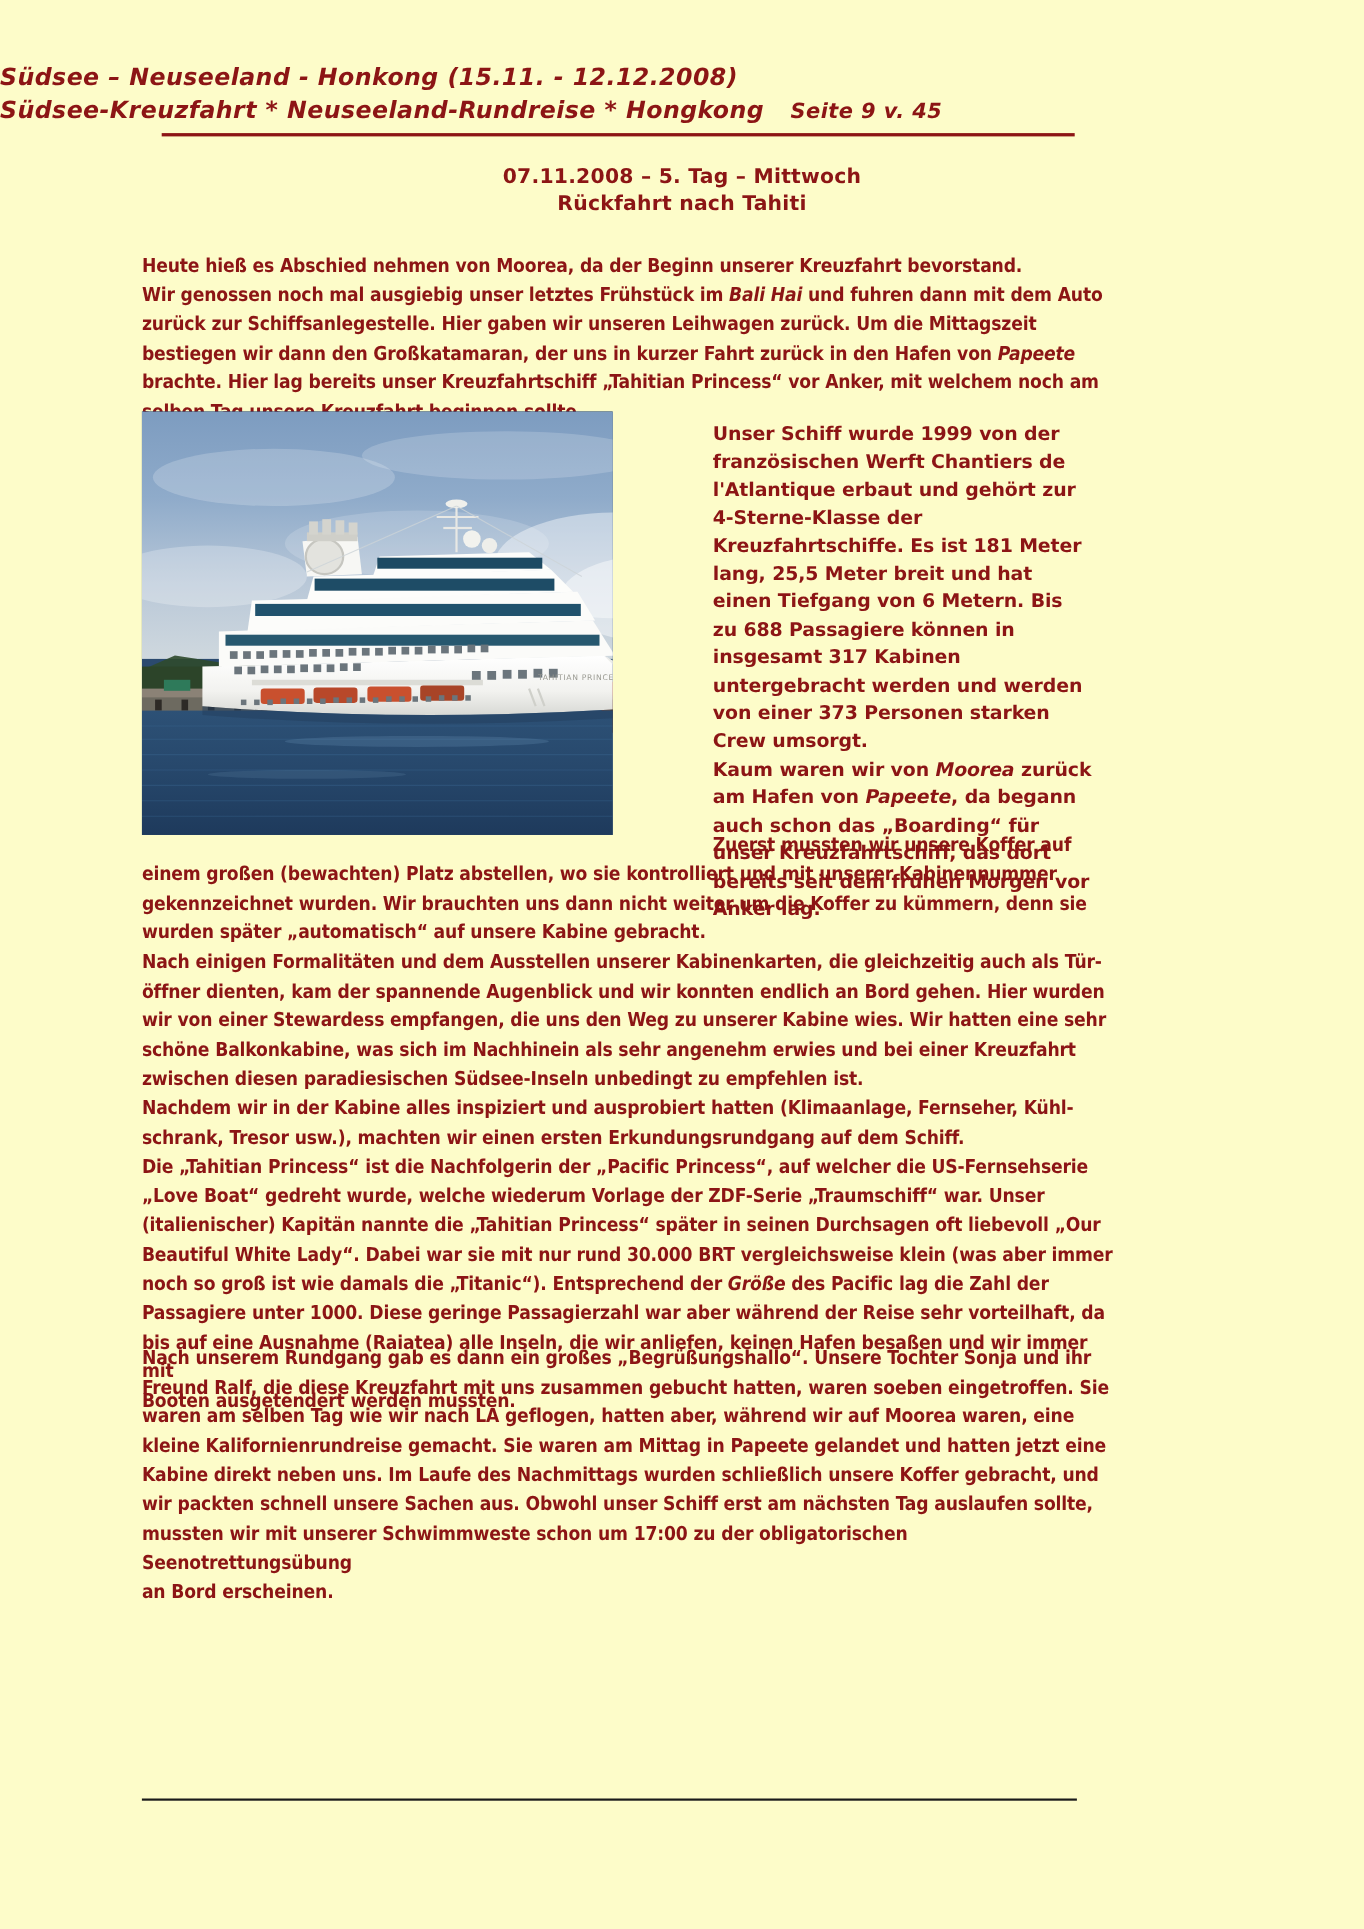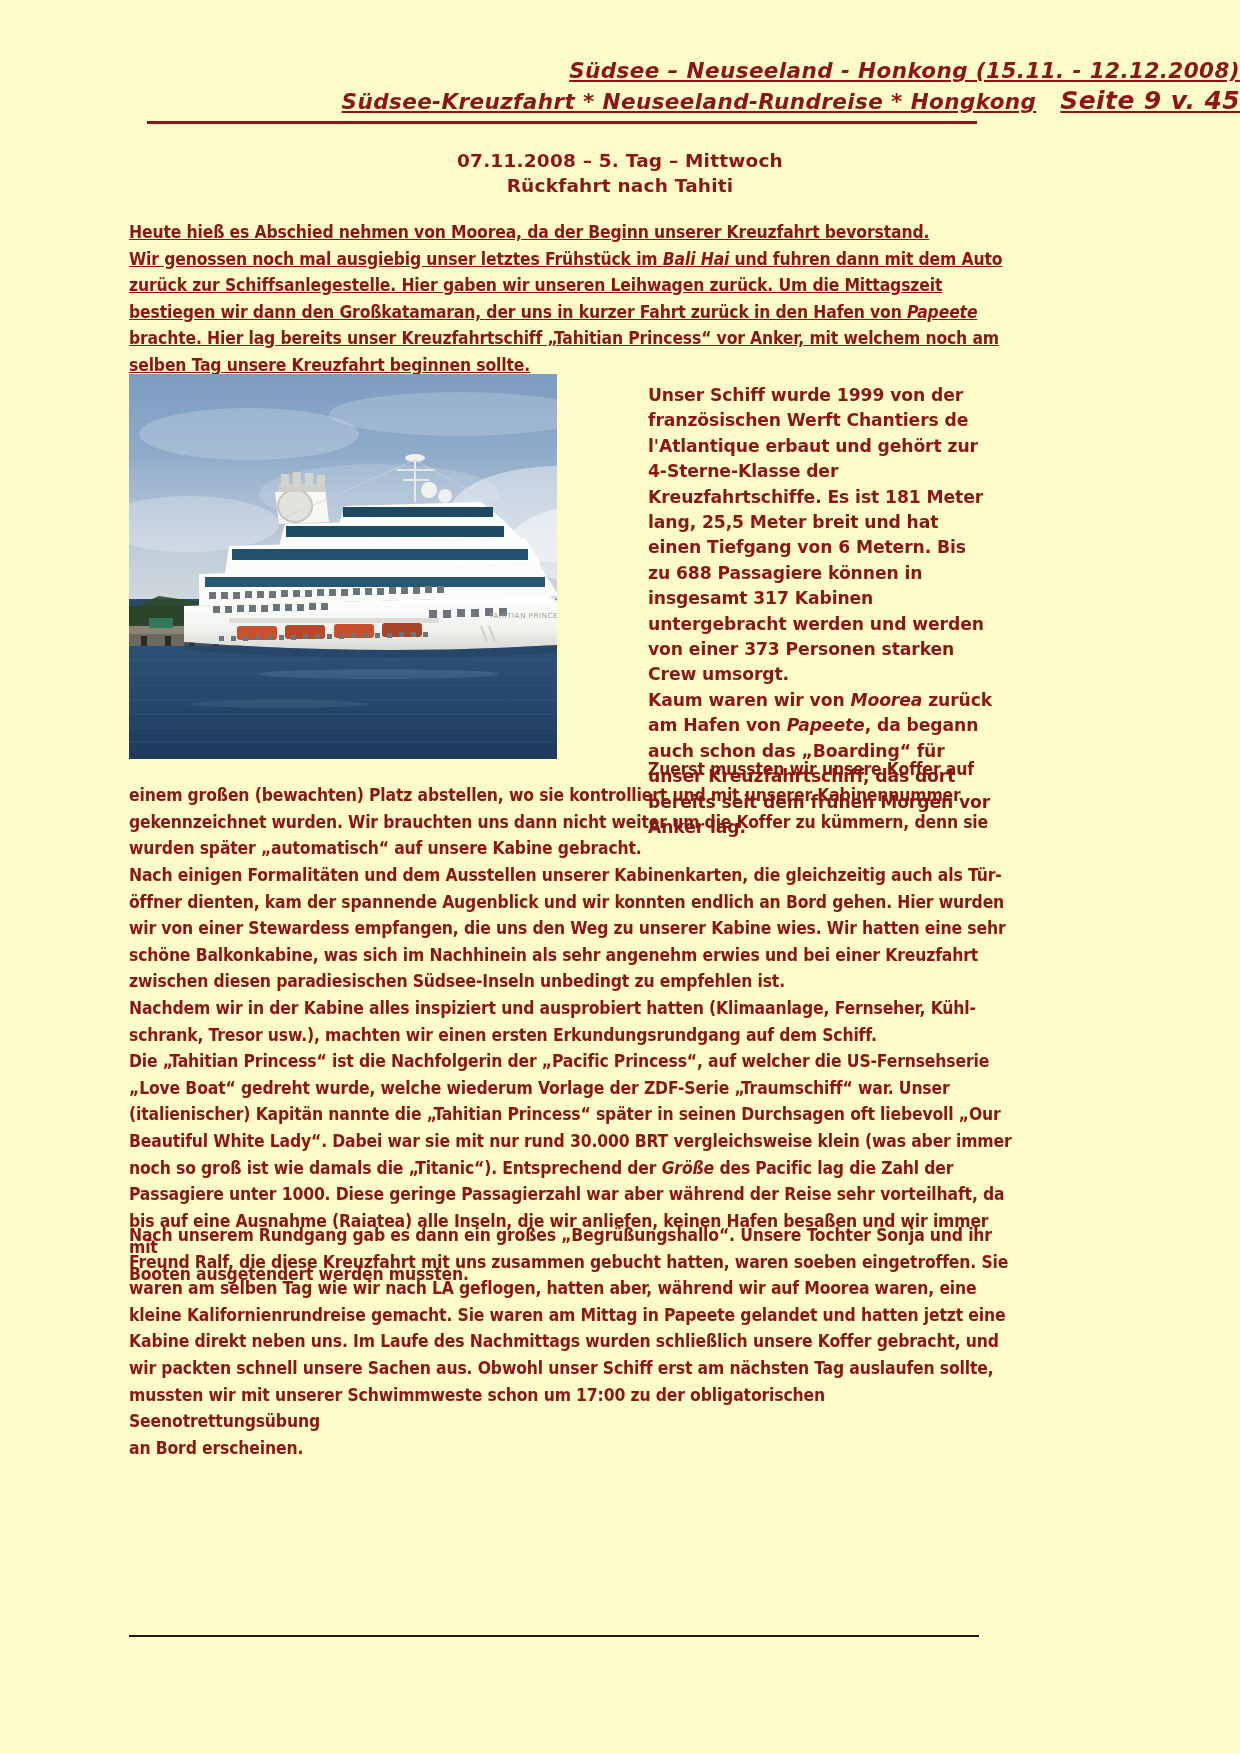--- a/index.html
+++ b/index.html
@@ -24,41 +24,40 @@
 
   
   .header {
     position: absolute;
     left: 0;
     top: 58px;
     width: 1240px;
   }
   .header-line1,
   .header-line2 {
-    text-align: right;
+    text-align: left;
     color: #8c1515;
     font-family: "DejaVu Sans", sans-serif;
     font-weight: bold;
     font-style: italic;
     letter-spacing: 0.4px;
-    text-decoration: underline;
   }
   .header-line1 {
     font-size: 21.5px;
     line-height: 26px;
   }
   .header-line2 {
     font-size: 21.5px;
     line-height: 26px;
     margin-top: 4px;
     position: relative;
     padding-right: 0px;
   }
   .header-line2 .pageno {
-    font-size: 25px;
+    font-size: 19px;
     font-weight: bold;
     font-style: italic;
     margin-left: 24px;
   }
   .header-rule {
     position: absolute;
     left: 147px;
     top: 121px;
     width: 830px;
     height: 3px;
@@ -87,23 +86,22 @@
     color: #8c1515;
     font-family: "DejaVu Sans Condensed", "DejaVu Sans", sans-serif;
     font-weight: bold;
     font-size: 17.4px;
     line-height: 26.6px;
     letter-spacing: -0.15px;
   }
   .para-top {
     position: absolute;
     left: 129px;
-    top: 219px;
+    top: 229px;
     width: 886px;
-    text-decoration: underline;
   }
   .para-top p { margin: 0; }
 
   
   .photo {
     position: absolute;
     left: 129px;
     top: 374px;
     width: 428px;
     height: 385px;

